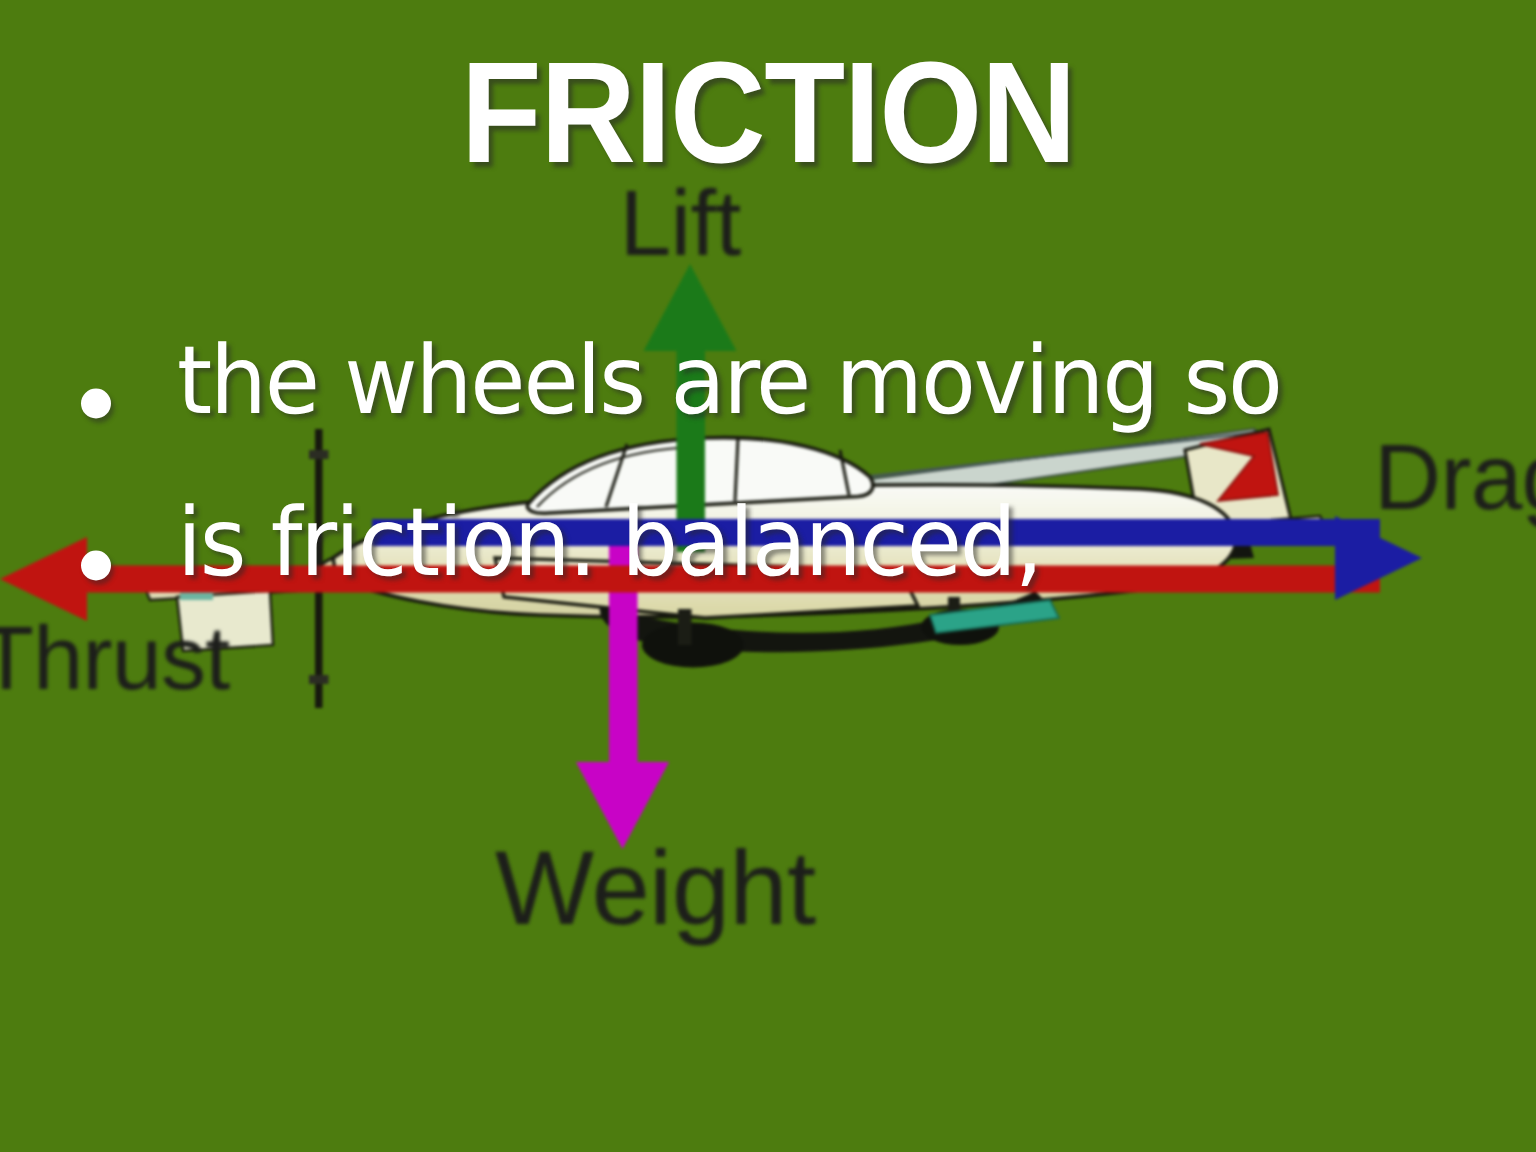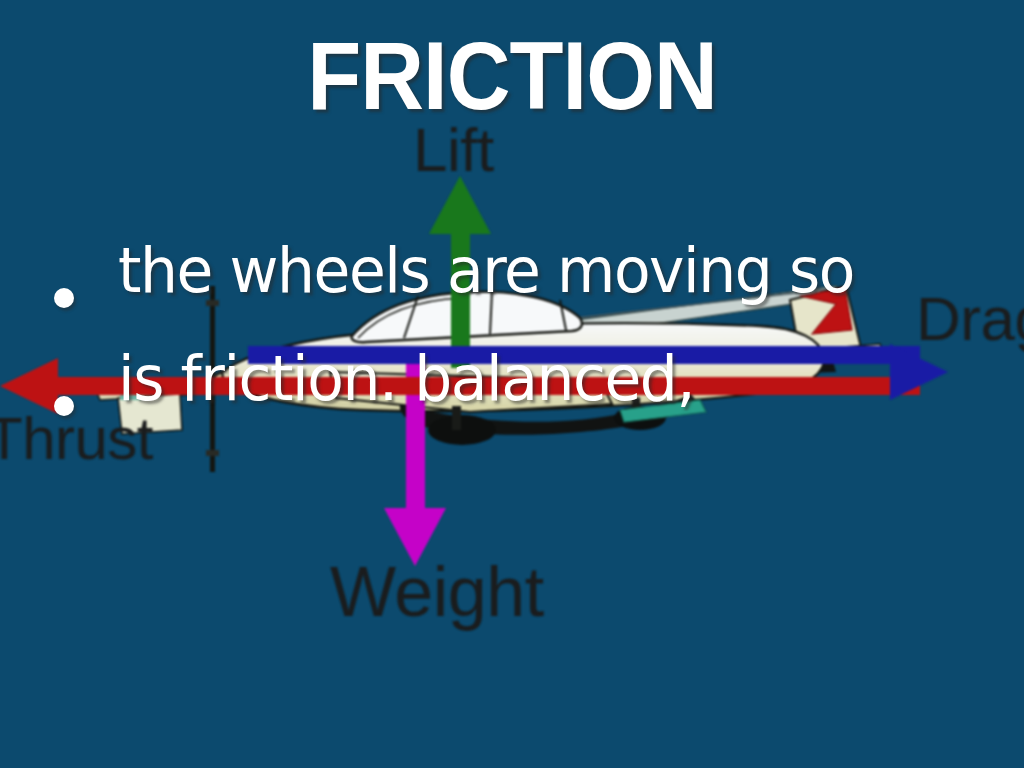--- a/index.html
+++ b/index.html
@@ -6,21 +6,21 @@
   html, body {
     margin: 0;
     padding: 0;
     background: #808080;
   }
   #slide {
     position: relative;
     width: 1024px;
     height: 768px;
     overflow: hidden;
-    background: #0c4a6e;
+    background: #4d7c0f;
     font-family: "Liberation Sans", "DejaVu Sans", sans-serif;
     -webkit-font-smoothing: antialiased;
   }
 
   
   #diagram-layer {
     position: absolute;
     inset: 0;
     filter: blur(1.15px);
     opacity: 0.97;
@@ -66,21 +66,21 @@
 
   #bullets {
     position: absolute;
     left: 40px;
     top: 200px;
     width: 984px;
   }
   .bullet-row {
     position: relative;
     display: flex;
-    align-items: flex-end;
+    align-items: center;
     height: 108px;
   }
   .bullet-dot {
     position: relative;
     flex: 0 0 auto;
     width: 20px;
     height: 20px;
     margin-top: 30px;
     margin-left: 14px;
     margin-right: 44px;

